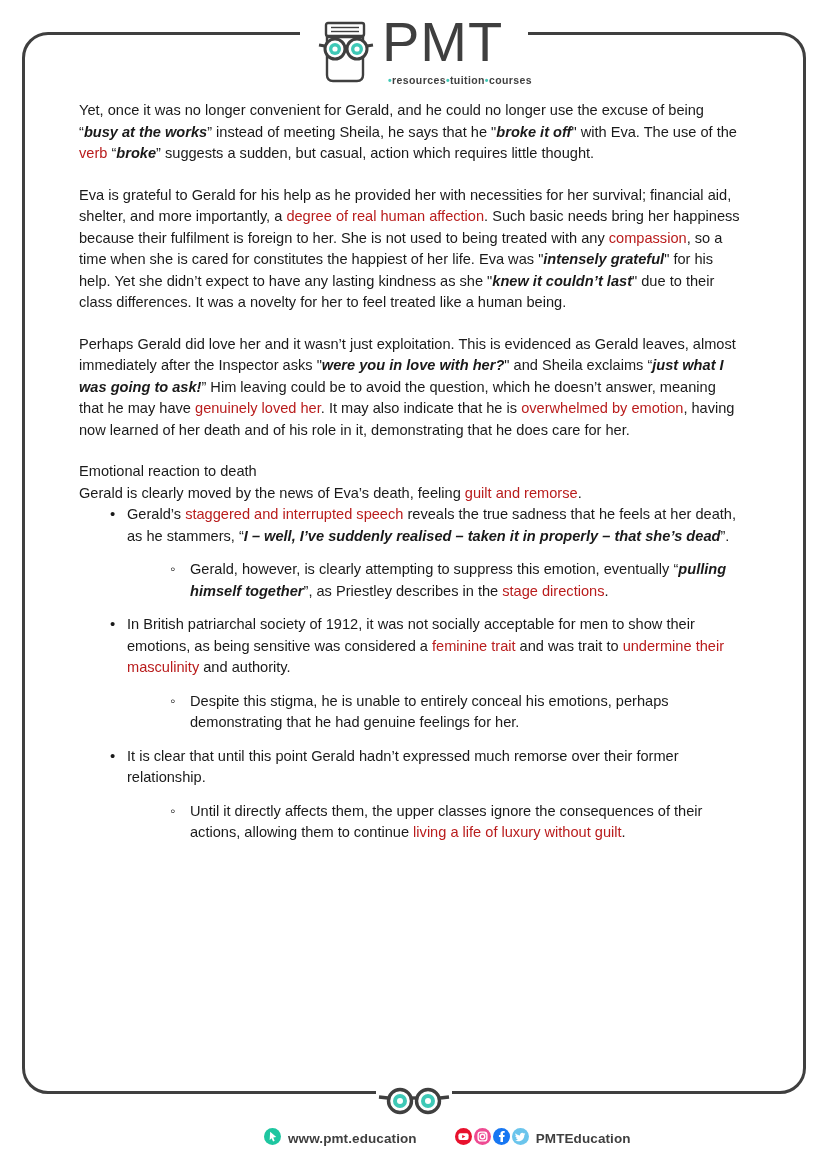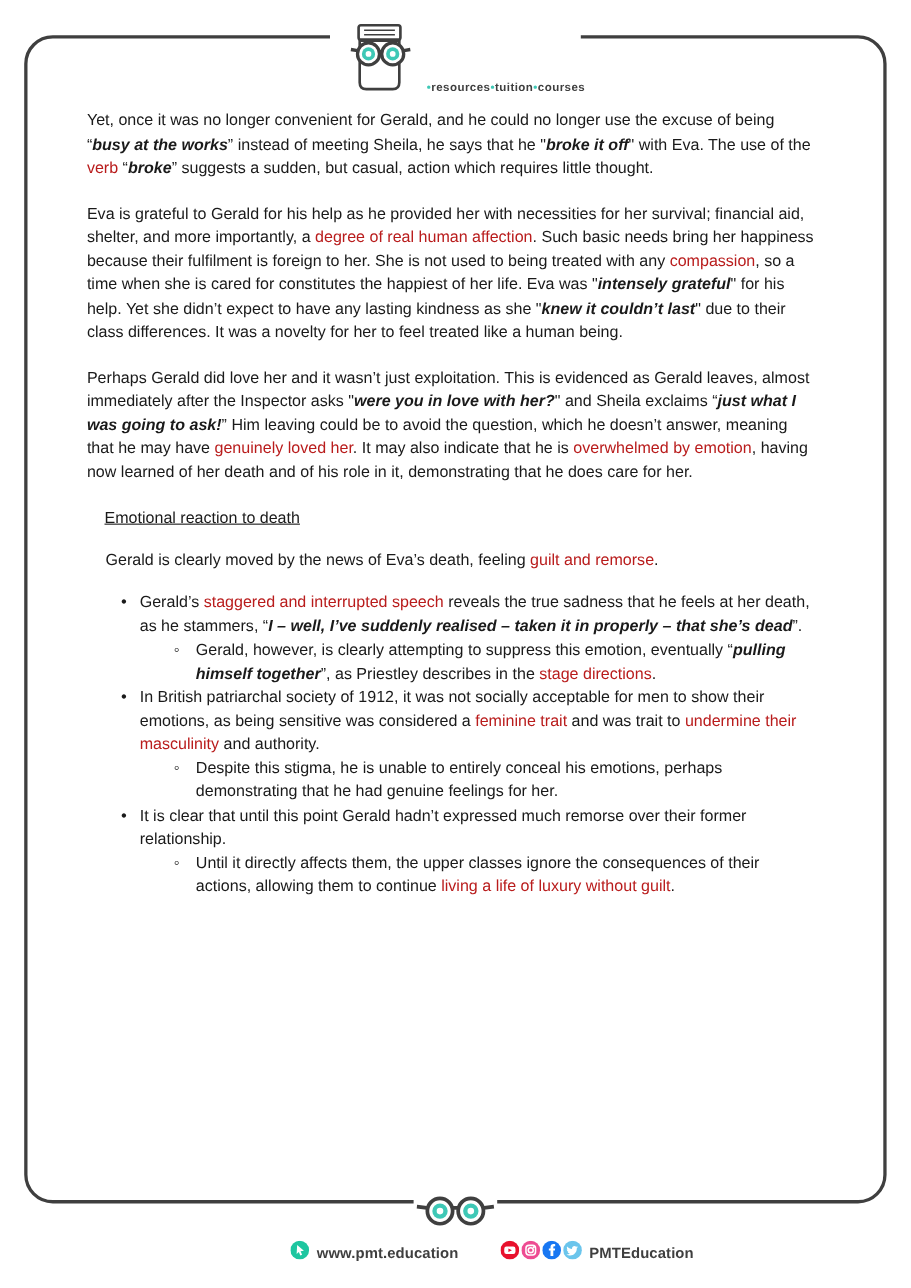--- a/index.html
+++ b/index.html
@@ -98,45 +98,44 @@
     text-align: left;
   }
   .para {
     margin: 0 0 20px 0;
   }
   .para:last-child { margin-bottom: 0; }
 
   .blue { color: #b91c1c; }
   .bi { font-weight: bold; font-style: italic; }
   .u-head {
-    text-decoration: underline;
-    margin: 16px;
-  }
-  .tight { margin: 17px; }
+    margin: 0;
+  }
+  .tight { margin: 0; }
 
   ul.lvl1 {
     margin: 0;
     padding: 0 0 0 31px;
     list-style: none;
   }
   ul.lvl1 > li {
     position: relative;
     padding-left: 17px;
     margin: 0;
   }
   ul.lvl1 > li::before {
     content: "\2022";
     position: absolute;
     left: 0;
     top: -1px;
     font-size: 15px;
     color: #1a1a1a;
   }
   ul.lvl2 {
-    margin: 0;
+    margin: 12px;
     padding: 0 0 0 31px;
     list-style: none;
   }
   ul.lvl2 > li {
     position: relative;
     padding-left: 20px;
     margin: 0;
   }
   ul.lvl2 > li::before {
     content: "\25E6";
@@ -215,20 +214,21 @@
       <line x1="31" y1="27" x2="33" y2="27" stroke="#3f3f3f" stroke-width="3"></line>
       <line x1="5" y1="25" x2="11" y2="26" stroke="#3f3f3f" stroke-width="3"></line>
       <line x1="53" y1="26" x2="59" y2="25" stroke="#3f3f3f" stroke-width="3"></line>
 
       <circle cx="21" cy="29" r="6" fill="#3ec8b6"></circle>
       <circle cx="43" cy="29" r="6" fill="#3ec8b6"></circle>
       <circle cx="21" cy="29" r="2.6" fill="#ffffff"></circle>
       <circle cx="43" cy="29" r="2.6" fill="#ffffff"></circle>
     </svg>
   </div>
+  <div class="logo-text">PMT</div>
   <div class="logo-tagline"><span class="dot">•</span><span>resources</span><span class="dot">•</span><span>tuition</span><span class="dot">•</span><span>courses</span></div>
 </div>
 
 <div class="content">
 
   <p class="para"><span>Yet, once it was no longer convenient for Gerald, and he could no longer use the excuse of being “</span><span class="bi">busy at the works</span><span>” instead of meeting Sheila, he says that he "</span><span class="bi">broke it off</span><span>" with Eva. The use of the </span><span class="blue">verb</span><span> “</span><span class="bi">broke</span><span>” suggests a sudden, but casual, action which requires little thought.</span></p>
 
   <p class="para"><span>Eva is grateful to Gerald for his help as he provided her with necessities for her survival; financial aid, shelter, and more importantly, a </span><span class="blue">degree of real human affection</span><span>. Such basic needs bring her happiness because their fulfilment is foreign to her. She is not used to being treated with any </span><span class="blue">compassion</span><span>, so a time when she is cared for constitutes the happiest of her life. Eva was "</span><span class="bi">intensely grateful</span><span>" for his help. Yet she didn’t expect to have any lasting kindness as she "</span><span class="bi">knew it couldn’t last</span><span>" due to their class differences. It was a novelty for her to feel treated like a human being.</span></p>
 
   <p class="para"><span>Perhaps Gerald did love her and it wasn’t just exploitation. This is evidenced as Gerald leaves, almost immediately after the Inspector asks "</span><span class="bi">were you in love with her?</span><span>" and Sheila exclaims “</span><span class="bi">just what I was going to ask!</span><span>” Him leaving could be to avoid the question, which he doesn’t answer, meaning that he may have </span><span class="blue">genuinely loved her</span><span>. It may also indicate that he is </span><span class="blue">overwhelmed by emotion</span><span>, having now learned of her death and of his role in it, demonstrating that he does care for her.</span></p>

